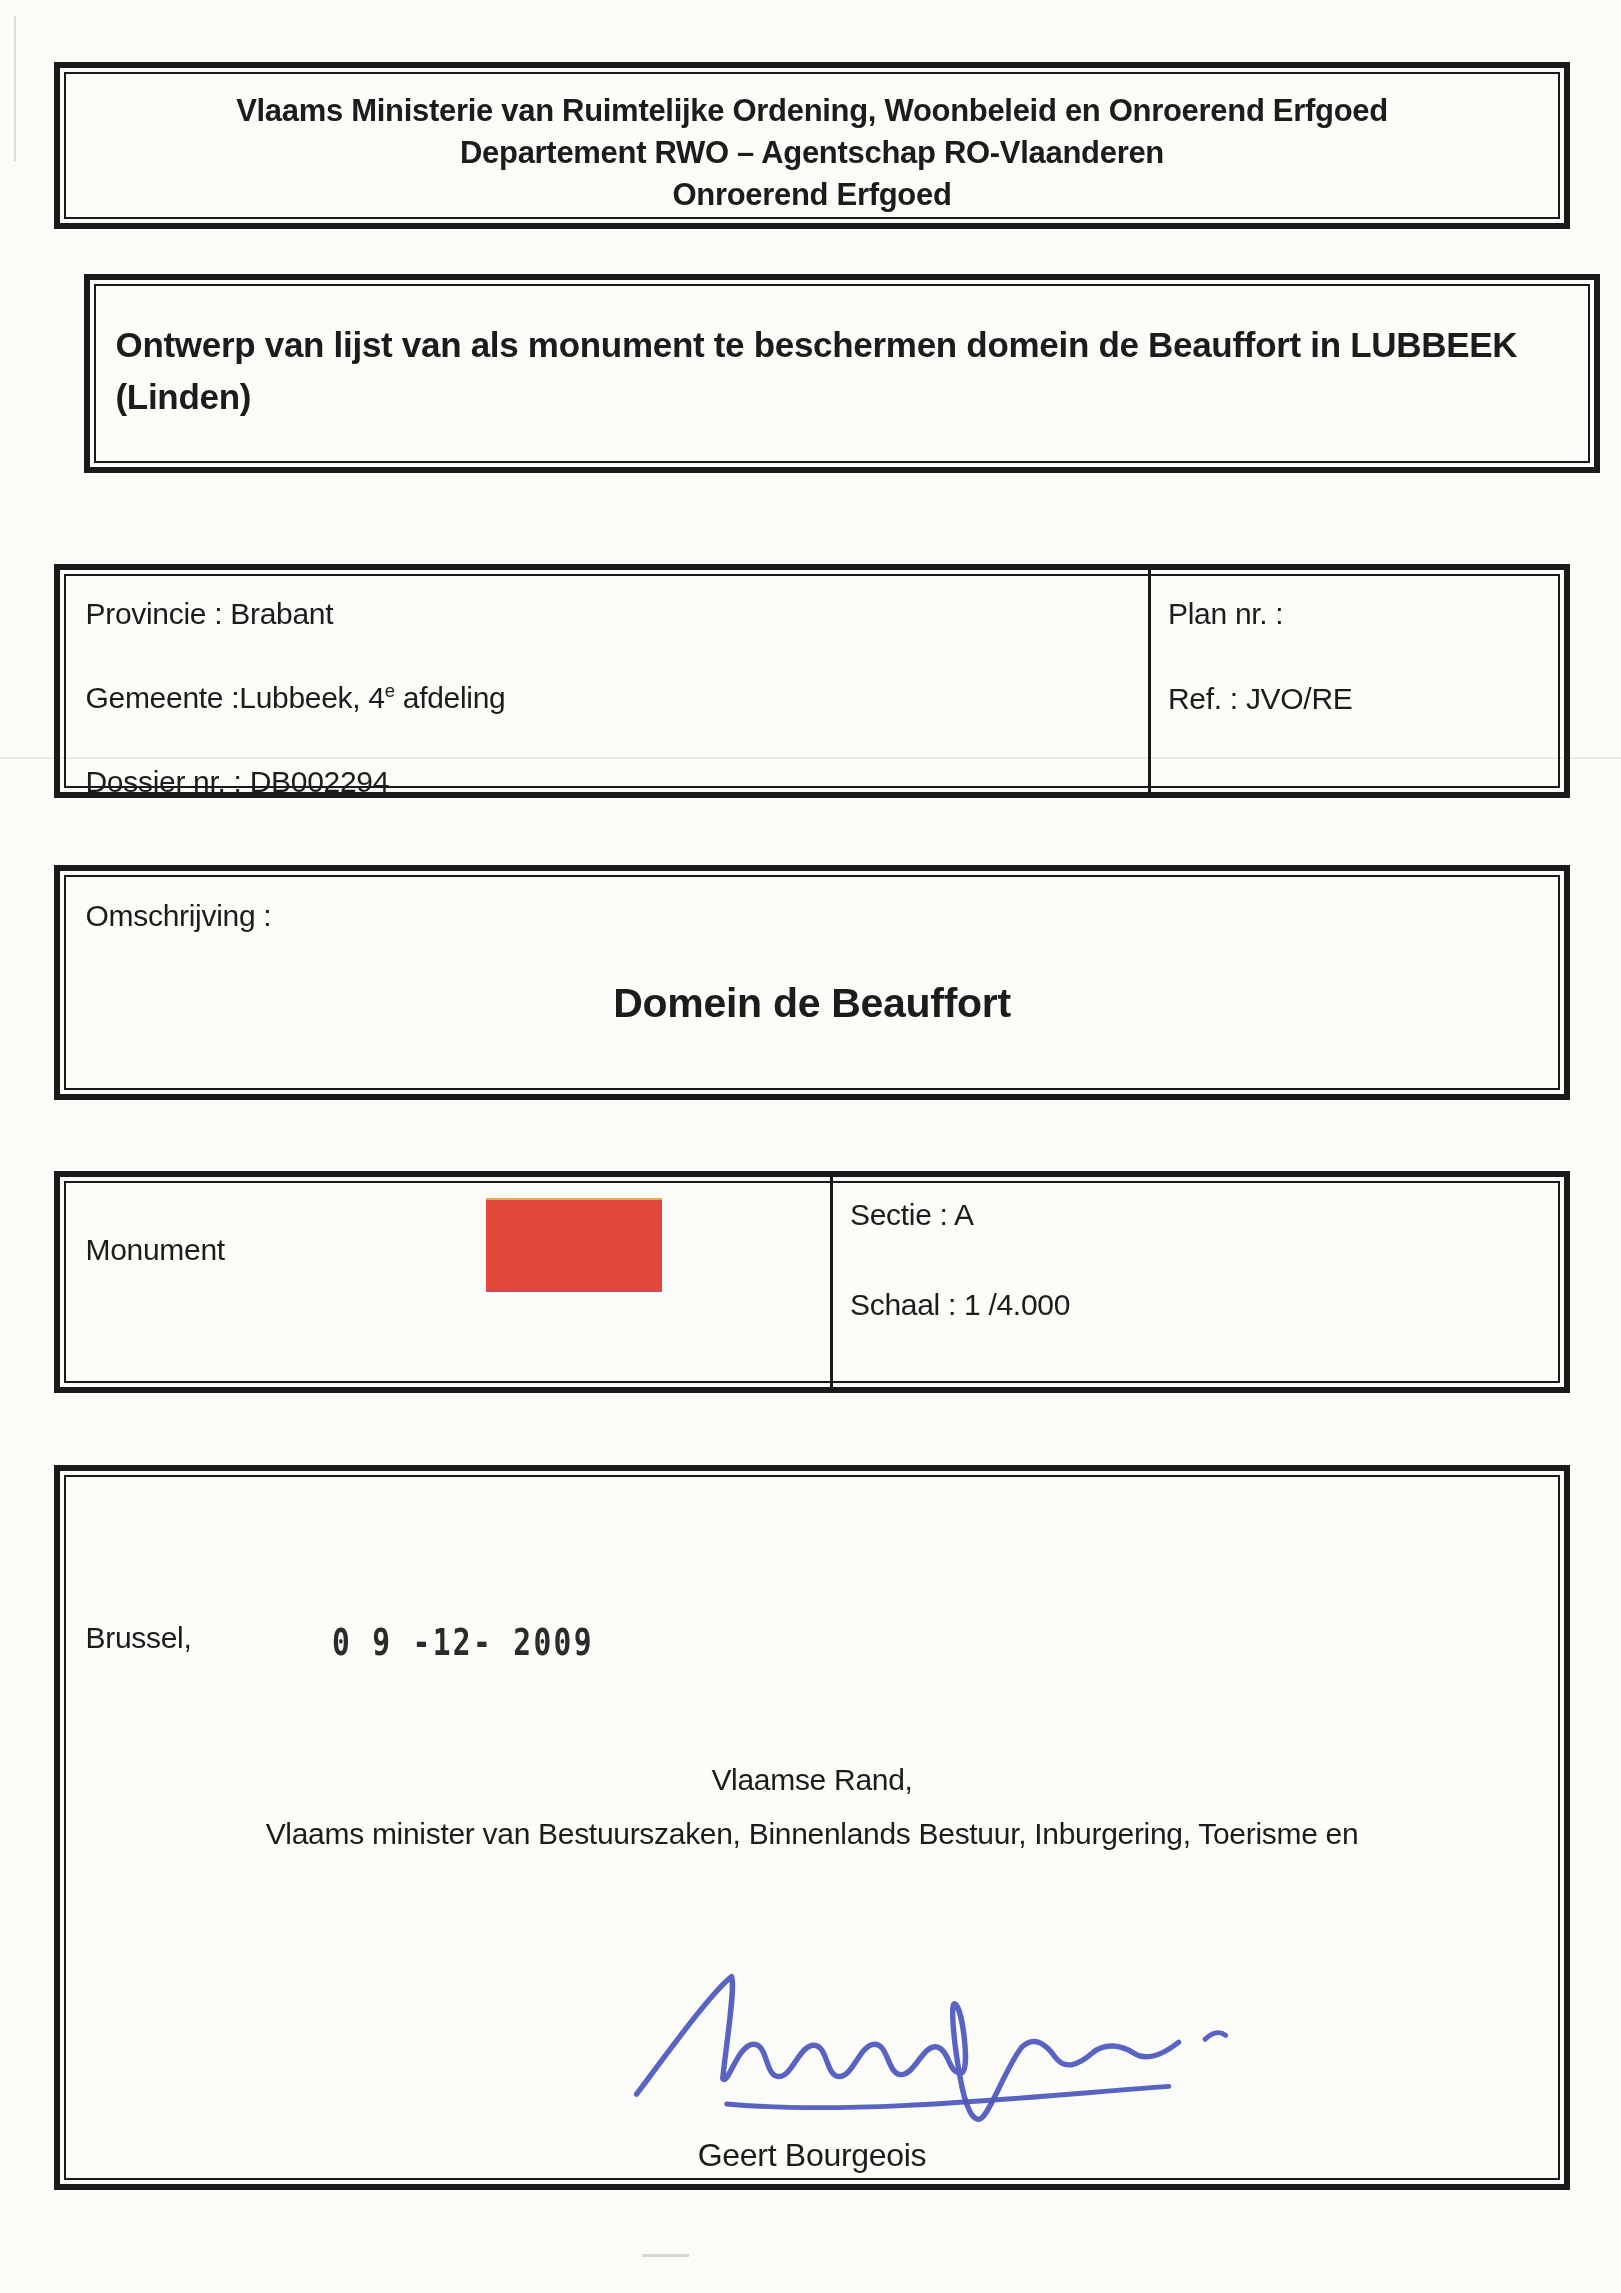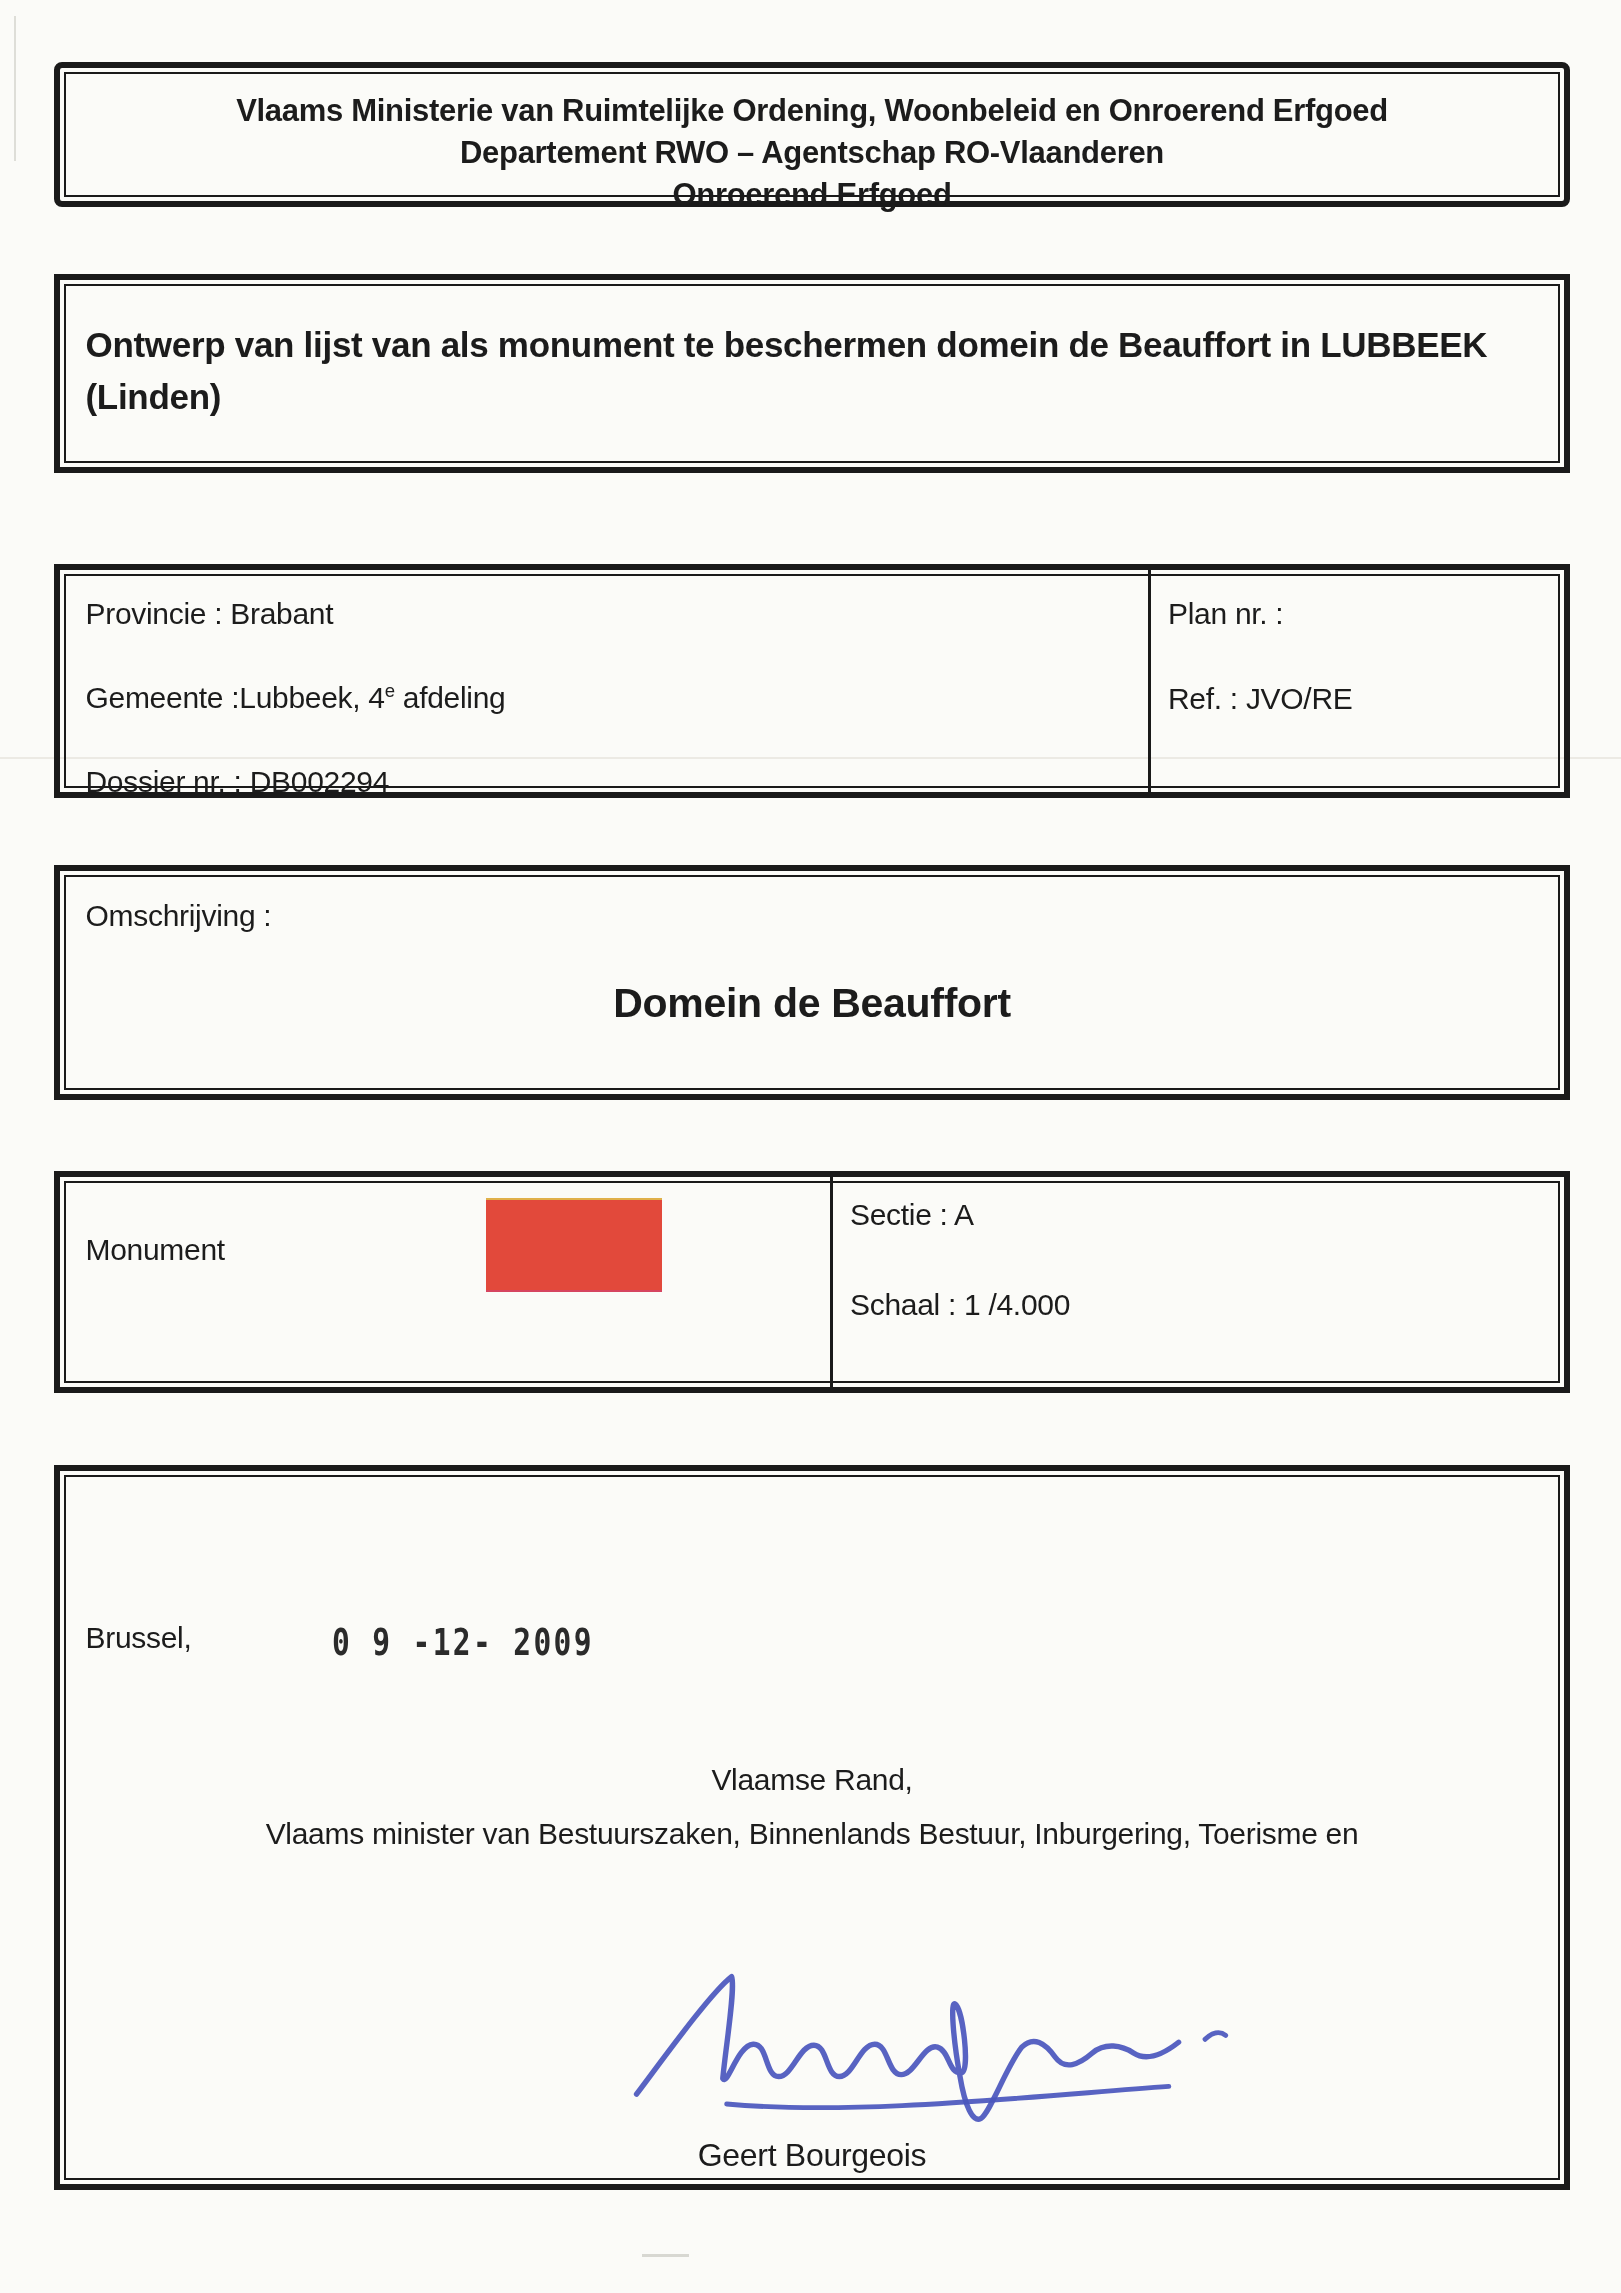--- a/index.html
+++ b/index.html
@@ -56,29 +56,29 @@
 </style>
 </head>
 <body>
 
 <div class="page">
 
   <div class="scanline"></div>
   <div class="dash-bottom"></div>
   <div class="edge-line"></div>
 
-  <div class="box" style="top:62px;height:145px;border-radius:8px;">
+  <div class="box" style="top:62px;height:167px;">
     <div class="hdr-lines">
       <div>Vlaams Ministerie van Ruimtelijke Ordening, Woonbeleid en Onroerend Erfgoed</div>
       <div>Departement RWO – Agentschap RO-Vlaanderen</div>
       <div>Onroerend Erfgoed</div>
     </div>
   </div>
 
-  <div class="box" style="top:274px;height:199px;">
+  <div class="box" style="top:274px;height:199px;margin-left:30px;">
     <div class="title-text">Ontwerp van lijst van als monument te beschermen domein de Beauffort in LUBBEEK (Linden)</div>
   </div>
 
   <div class="box" style="top:564px;height:234px;">
     <div class="vdiv" style="left:1088px;"></div>
     <div class="t" style="left:25.5px;top:25.5px;">Provincie : Brabant</div>
     <div class="t" style="left:25.5px;top:110px;"><span>Gemeente :Lubbeek, 4</span><sup class="e">e</sup><span> afdeling</span></div>
     <div class="t" style="left:25.5px;top:194px;">Dossier nr. : DB002294</div>
     <div class="t" style="left:1108px;top:25.5px;">Plan nr. :</div>
     <div class="t" style="left:1108px;top:111px;">Ref. : JVO/RE</div>

